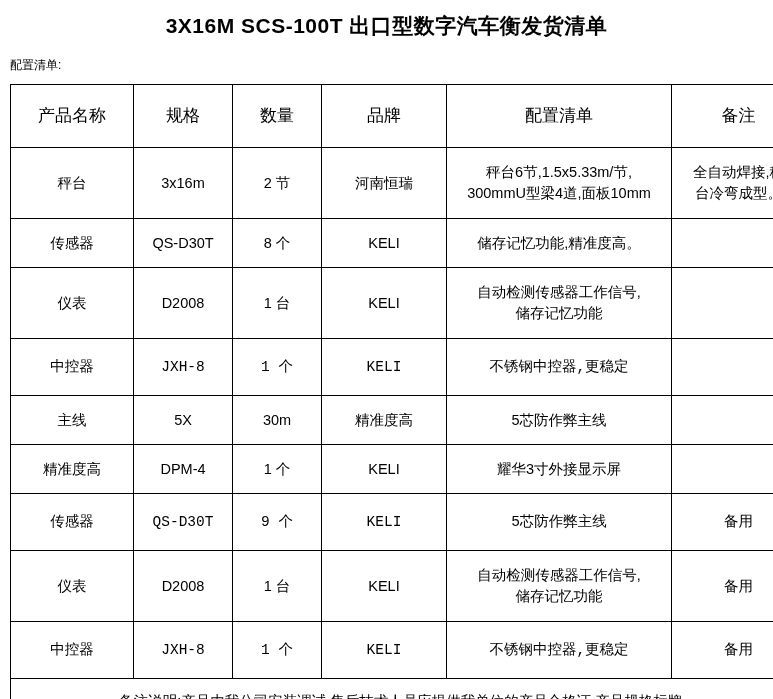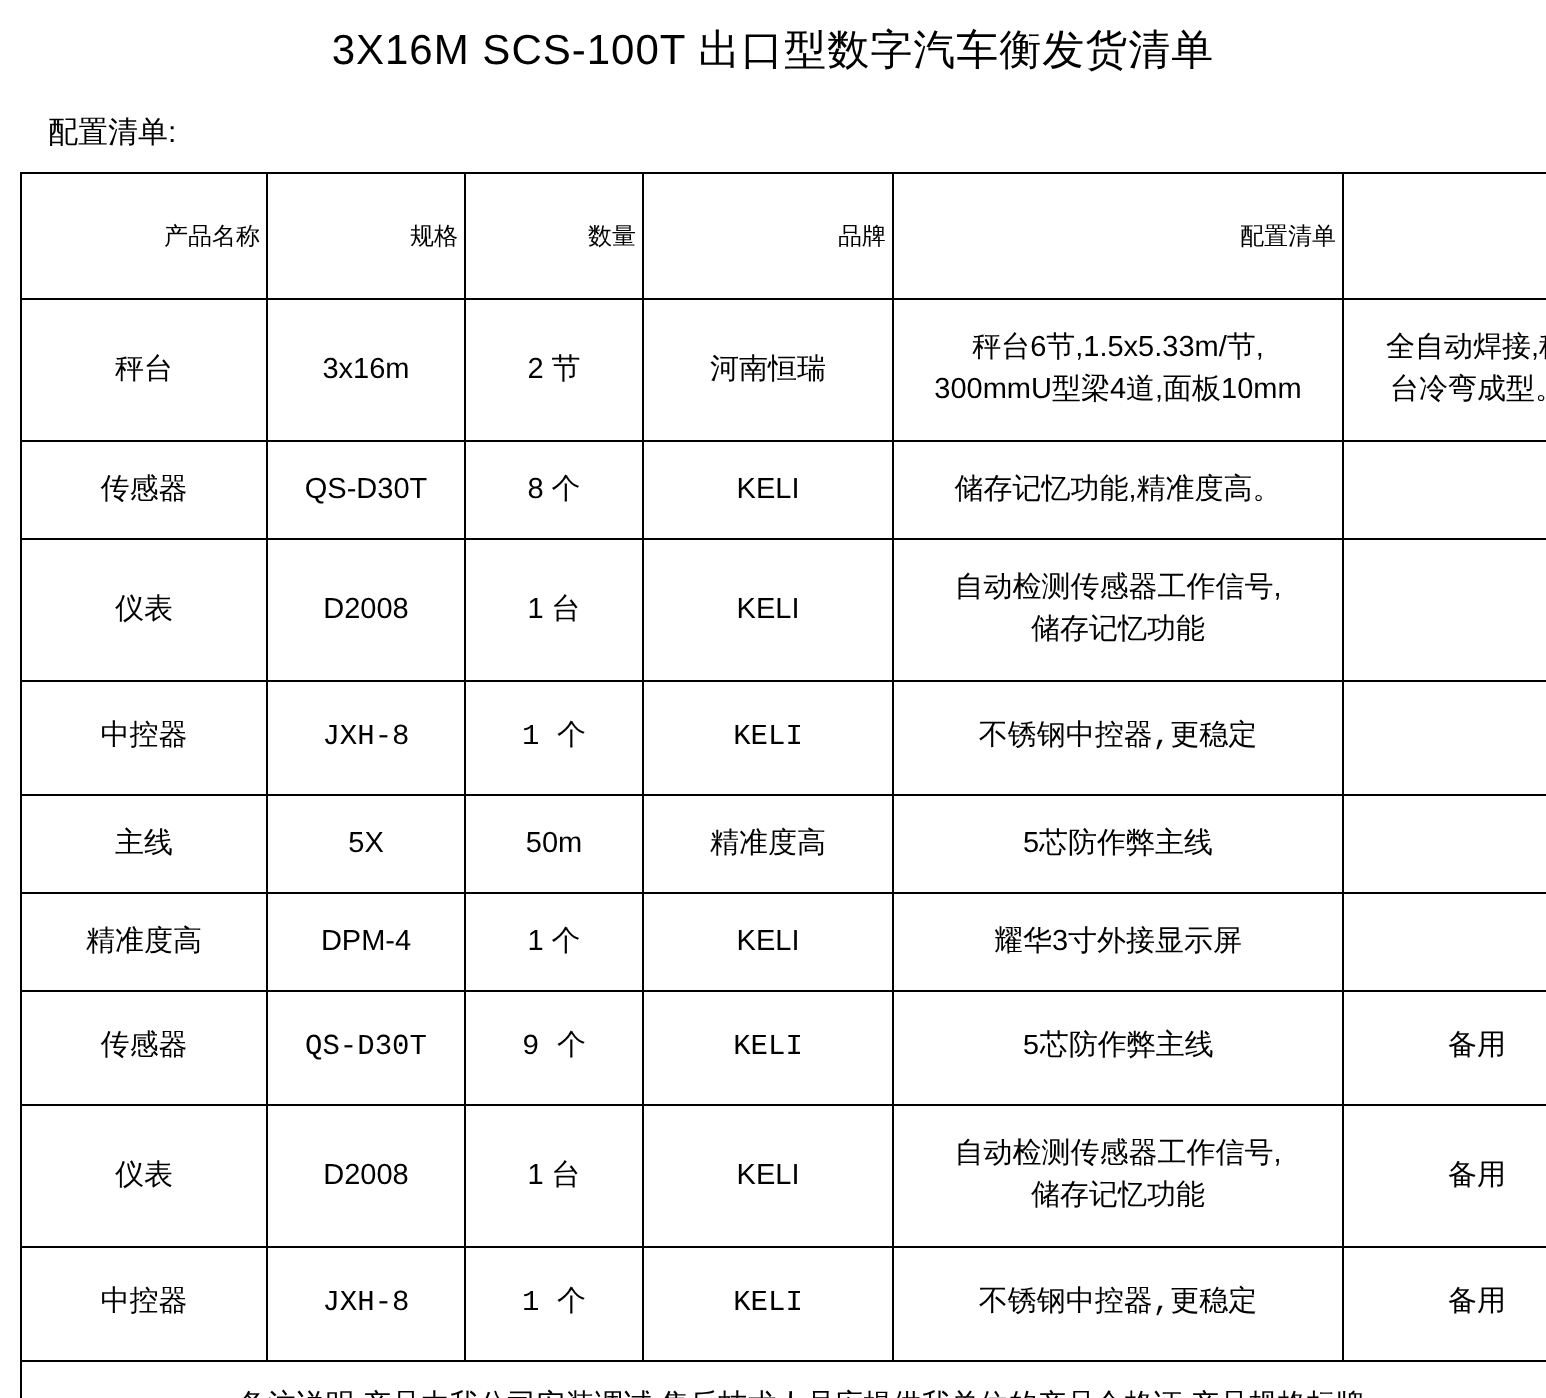--- a/index.html
+++ b/index.html
@@ -17,52 +17,51 @@
   }
   .page {
     width: 773px;
     height: 699px;
     position: relative;
     box-sizing: border-box;
   }
   .doc-title {
     text-align: center;
     font-size: 21px;
-    font-weight: normal;
+    font-weight: bold;
     letter-spacing: 0.5px;
     margin: 12px 0 0 0;
     padding: 0 10px;
     line-height: 1.3;
     font-family: "Liberation Sans", sans-serif;
   }
   .subtitle {
-    font-size: 15px;
-    margin: 18px 0 10px 24px;
+    font-size: 12px;
+    margin: 18px 0 10px 10px;
     font-weight: normal;
   }
   table.spec {
     border-collapse: collapse;
     width: 753px;
     margin: 0 0 0 10px;
     table-layout: fixed;
   }
   table.spec td, table.spec th {
     border: 1px solid #000000;
     font-size: 14.5px;
     text-align: center;
     vertical-align: middle;
     padding: 5px 3px;
     line-height: 1.45;
     font-weight: normal;
     word-break: break-word;
   }
   table.spec th {
-    font-size: 12px;
+    font-size: 17px;
     height: 52px;
-    text-align: right;
   }
   .col-name   { width: 116px; }
   .col-spec   { width: 92px;  }
   .col-qty    { width: 82px;  }
   .col-brand  { width: 118px; }
   .col-tech   { width: 218px; }
   .col-remark { width: 127px; }
   .row-tall td { height: 60px; }
   .row-mid td { height: 46px; font-family: Liberation Mono, monospace; }
   .row-short td { height: 38px; }
@@ -137,21 +136,21 @@
         <td>JXH-8</td>
         <td>1 个</td>
         <td>KELI</td>
         <td>不锈钢中控器,更稳定</td>
         <td></td>
       </tr>
 
       <tr class="row-short">
         <td>主线</td>
         <td>5X</td>
-        <td>50m</td>
+        <td>30m</td>
         <td>精准度高</td>
         <td>5芯防作弊主线</td>
         <td></td>
       </tr>
 
       <tr class="row-short">
         <td>精准度高</td>
         <td>DPM-4</td>
         <td>1 个</td>
         <td>KELI</td>

